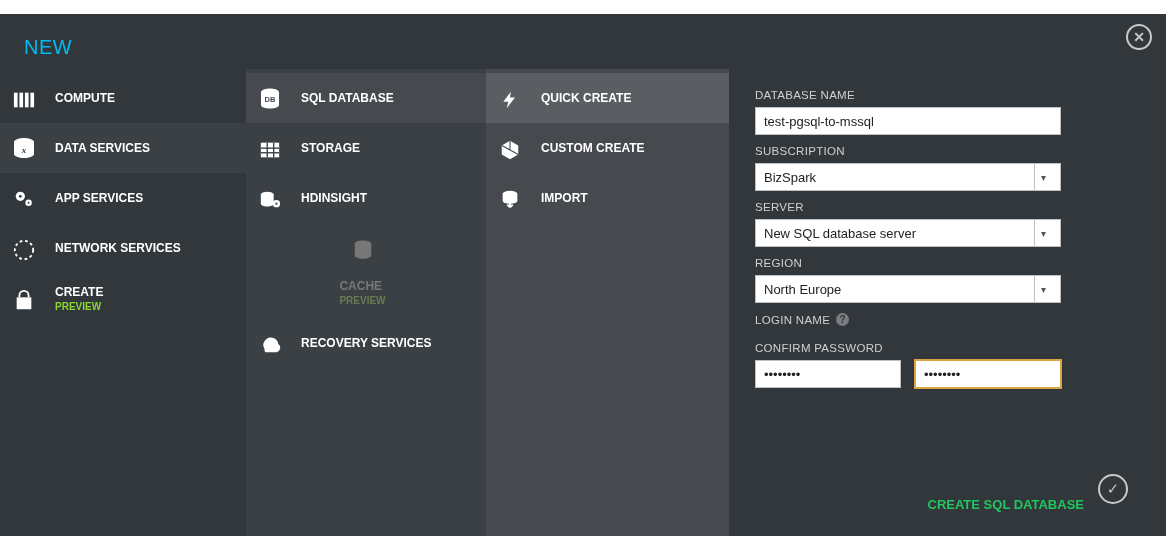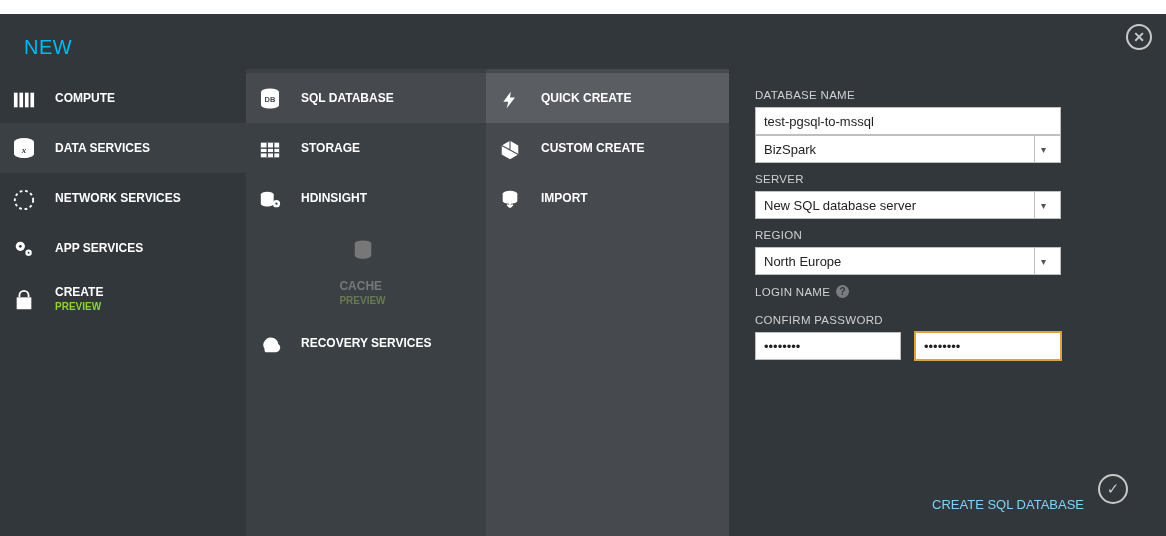--- a/index.html
+++ b/index.html
@@ -112,22 +112,22 @@
   .footer {
     margin-top: auto;
     padding: 18px 0 24px 0;
     display: flex;
     justify-content: flex-end;
     align-items: center;
     gap: 14px;
   }
   .create-btn-label {
     font-size: 13px;
-    font-weight: 400;
-    color: #7dd3fc;
+    font-weight: 700;
+    color: #22c55e;
     margin-top: 32px;
   }
   .check-circle {
     width: 30px; height: 30px;
     border: 2px solid #c8c8c8;
     border-radius: 50%;
     display:flex; align-items:center; justify-content:center;
     cursor: pointer;
     color: #c8c8c8;
     font-size: 15px;
@@ -171,38 +171,38 @@
               <text x="12" y="16" text-anchor="middle" font-size="9" font-style="italic" font-family="serif" fill="#3b4045">x</text>
             </svg>
         </span>
         <span class="labels">
             <span>DATA SERVICES</span>
           </span>
       </div>
       <div class="menu-item">
         <span class="icon">
           <svg width="22" height="22" viewBox="0 0 24 24">
-              <circle cx="12" cy="12" r="10" fill="none" stroke="#fff" stroke-width="2" stroke-dasharray="3 3"></circle>
-            </svg>
-        </span>
-        <span class="labels">
-            <span>NETWORK SERVICES</span>
-          </span>
-      </div>
-      <div class="menu-item">
-        <span class="icon">
-          <svg width="22" height="22" viewBox="0 0 24 24">
               <circle cx="8" cy="8" r="5" fill="#fff"></circle>
               <circle cx="17" cy="15" r="3.5" fill="#fff"></circle>
               <circle cx="8" cy="8" r="1.5" fill="#32373c"></circle>
               <circle cx="17" cy="15" r="1" fill="#32373c"></circle>
             </svg>
         </span>
         <span class="labels">
             <span>APP SERVICES</span>
+          </span>
+      </div>
+      <div class="menu-item">
+        <span class="icon">
+          <svg width="22" height="22" viewBox="0 0 24 24">
+              <circle cx="12" cy="12" r="10" fill="none" stroke="#fff" stroke-width="2" stroke-dasharray="3 3"></circle>
+            </svg>
+        </span>
+        <span class="labels">
+            <span>NETWORK SERVICES</span>
           </span>
       </div>
       <div class="menu-item">
         <span class="icon">
           <svg width="22" height="22" viewBox="0 0 24 24">
               <path d="M4 8h16v13H4z" fill="#fff"></path>
               <path d="M7 8V6a5 5 0 0110 0v2" fill="none" stroke="#fff" stroke-width="2"></path>
             </svg>
         </span>
         <span class="labels">
@@ -310,20 +310,21 @@
             <span>IMPORT</span>
           </span>
       </div>
     </div>
 
     <div class="col-form">
 
       <div class="form-label">DATABASE NAME</div>
       <input type="text" value="test-pgsql-to-mssql" style="">
 
+      <div class="form-label">SUBSCRIPTION</div>
       <div class="select">
         <span>BizSpark</span>
         <span class="select-arrow">▾</span>
       </div>
 
       <div class="form-label">SERVER</div>
       <div class="select">
         <span>New SQL database server</span>
         <span class="select-arrow">▾</span>
       </div>

